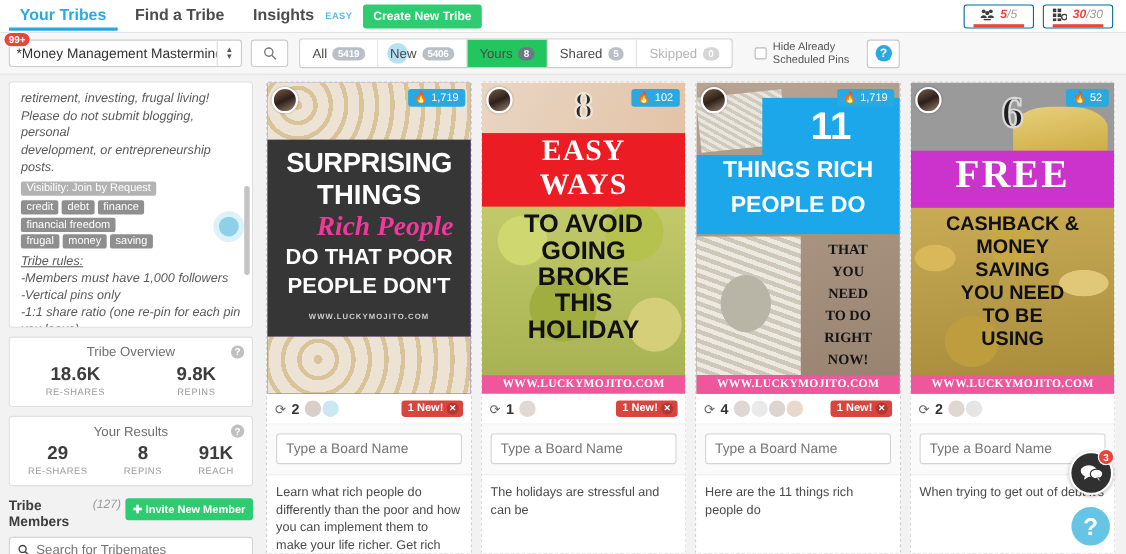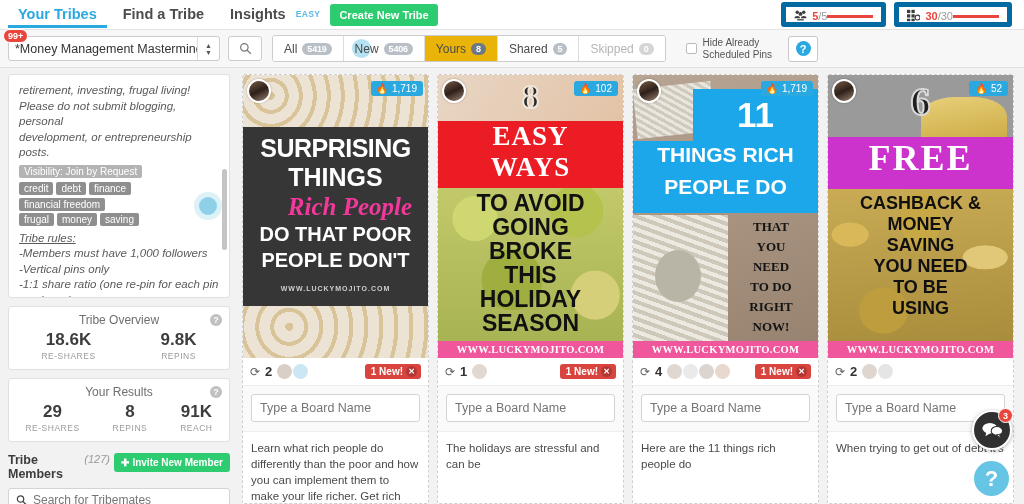--- a/index.html
+++ b/index.html
@@ -35,23 +35,23 @@
     font-size: 8.5px; font-weight: bold; color: #5bb9e8;
     letter-spacing: .4px; margin-left: -6px; margin-right: 10px;
     align-self: center; padding-bottom: 1px;
   }
   .create-btn {
     background: #2ecc71; color: #fff; font-size: 11px; font-weight: bold;
     border-radius: 3px; padding: 5px 9px; cursor: pointer; white-space: nowrap;
   }
   .nav-right { margin-left: auto; display: flex; gap: 8px; padding-right: 4px; }
   .counter-box {
-    border: 5px solid #0369a1; border-radius: 3px; background: #fff;
-    padding: 2px 8px 0 8px; display: flex; flex-direction: row;
-    align-items: center; cursor: pointer; min-width: 62px;
+    border: 1px solid #0369a1; border-radius: 3px; background: #fff;
+    padding: 2px 8px 0 8px; display: flex; flex-direction: column;
+    align-items: center; cursor: pointer; min-width: 62px; font-style: italic;
   }
   .counter-row { display: flex; align-items: center; gap: 5px; }
   .counter-ico { width: 13px; height: 13px; }
   .counter-txt { font-size: 11px; font-weight: bold; color: #e8453c; }
   .counter-txt .slash { color: #9b9b9b; font-weight: normal; }
   .counter-bar { width: 46px; height: 3px; background: #e8453c; margin-top: 2px; }
 
   
   .filterbar {
     height: 38px; background: #f7f7f7; border-bottom: 1px solid #e0e0e0;
@@ -79,21 +79,21 @@
     border-radius: 3px; display: flex; align-items: center; justify-content: center;
     margin-right: 10px; cursor: pointer;
   }
   .tabgroup { display: flex; border: 1px solid #ccc; border-radius: 3px; overflow: hidden; background: #fff; }
   .tabbtn {
     height: 25px; display: flex; align-items: center; gap: 5px;
     padding: 0 11px; font-size: 12px; color: #4a4a4a; cursor: pointer;
     border-right: 1px solid #ddd; background: #fff; position: relative;
   }
   .tabbtn:last-child { border-right: none; }
-  .tabbtn.sel { background: #eab308; font-weight: normal; }
+  .tabbtn.sel { background: #22c55e; font-weight: normal; }
   .tabbtn.disabled { color: #b5b5b5; }
   .tabbtn .cnt {
     background: #b9bfc6; color: #fff; font-size: 9px; border-radius: 8px;
     padding: 1px 5px; font-weight: bold; letter-spacing: -.2px;
   }
   .tabbtn.disabled .cnt { background: #d5d5d5; }
   .tabbtn .cnt.dark { background: #6d7886; }
   .tabbtn .glow {
     position: absolute; left: 8px; top: 3px; width: 19px; height: 19px;
     border-radius: 50%; background: #a8dcf0; opacity: .85;
@@ -481,21 +481,20 @@
             radial-gradient(circle at 75% 15%, #b6c24e 0 26px, transparent 27px),
             radial-gradient(circle at 40% 60%, #9fae3f 0 30px, transparent 31px),
             radial-gradient(circle at 85% 70%, #d6cf7a 0 24px, transparent 25px),
             linear-gradient(180deg,#c2c96a,#a8b353);"></div>
         <div style="position:absolute;left:0;right:0;top:116px;text-align:center;font-size:23px;font-weight:bold;color:#111;line-height:24px;font-family:'Liberation Sans',sans-serif;">
           <div>TO AVOID</div>
           <div>GOING</div>
           <div>BROKE</div>
           <div>THIS</div>
           <div>HOLIDAY</div>
-          <div>SEASON</div>
         </div>
         <div class="wmbar">WWW.LUCKYMOJITO.COM</div>
       </div>
       <div class="actionbar">
         <span class="refresh-ico">⟳</span>
         <span class="share-num">1</span>
         <span class="mini-avs">
           <span class="mini-av" style="background:#c8b8ac;"></span>
         </span>
         <span class="new-pill">

